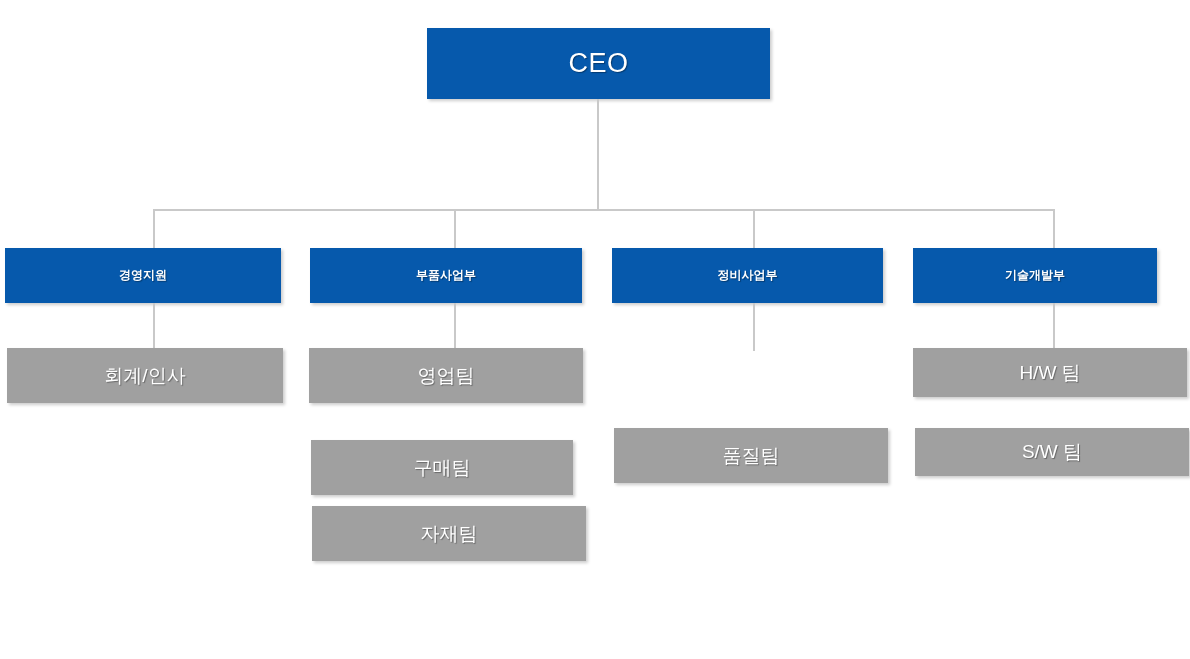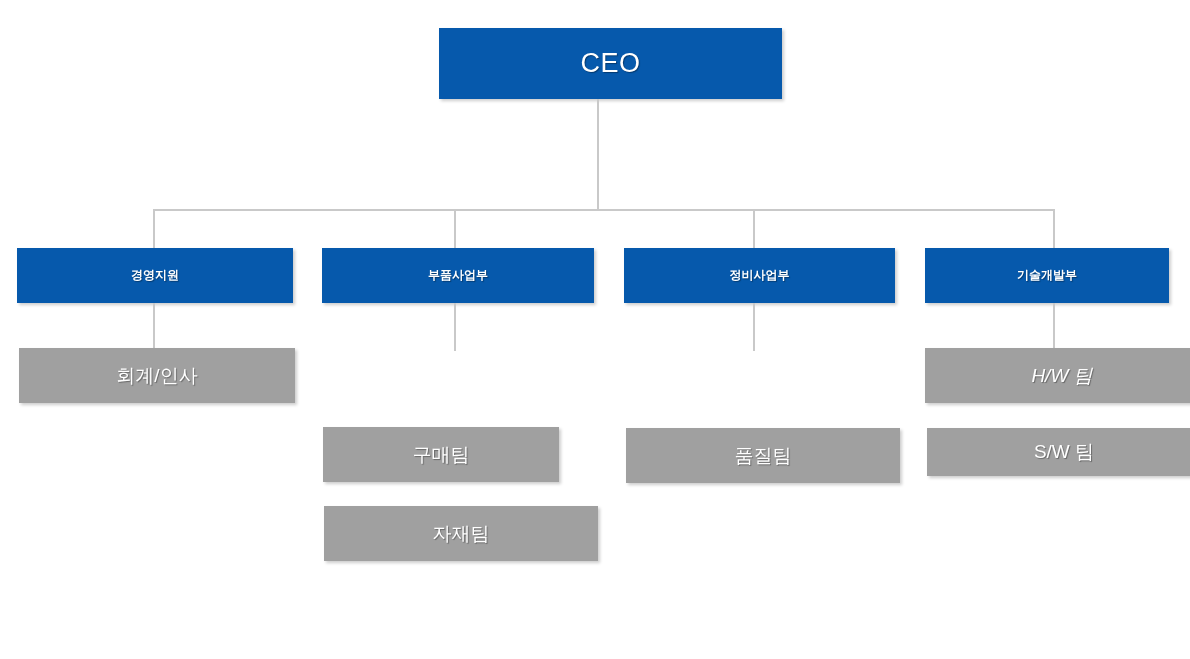--- a/index.html
+++ b/index.html
@@ -22,21 +22,20 @@
     position:absolute;
     display:flex;
     align-items:center;
     justify-content:center;
     box-sizing:border-box;
     color:#FFFFFF;
     text-align:center;
     white-space:nowrap;
     text-shadow:1px 1px 1px rgba(0,0,0,.35);
     box-shadow:2px 2px 3px rgba(0,0,0,.20);
-    margin-left:12px;
   }
   .node.root{
     background:#0659AC;
     font-size:27px;
     font-weight:400;
     letter-spacing:.5px;
   }
   .node.dept{
     background:#0659AC;
     font-size:12px;
@@ -81,31 +80,34 @@
 
   <div class="line v" style="left:153px;top:303px;height:48px;"></div>
   <div class="line v" style="left:454px;top:303px;height:48px;"></div>
   <div class="line v" style="left:753px;top:303px;height:48px;"></div>
   <div class="line v" style="left:1053px;top:303px;height:48px;"></div>
 
   <div class="node team" style="left:7px;top:348px;width:276px;height:55px;">
     <span>회계/인사</span>
   </div>
 
-  <div class="node team" style="left:311px;top:427px;width:236px;height:55px;font-family:Liberation Serif, serif;">
+  <div class="node team" style="left:309px;top:348px;width:274px;height:55px;">
+    <span>영업팀</span>
+  </div>
+  <div class="node team" style="left:311px;top:440px;width:262px;height:55px;font-family:Liberation Serif, serif;">
     <span>구매팀</span>
   </div>
   <div class="node team" style="left:312px;top:506px;width:274px;height:55px;">
     <span>자재팀</span>
   </div>
 
   <div class="node team" style="left:614px;top:428px;width:274px;height:55px;">
     <span>품질팀</span>
   </div>
 
-  <div class="node team" style="left:913px;top:348px;width:274px;height:55px;font-style:italic;">
+  <div class="node team" style="left:913px;top:348px;width:274px;height:49px;">
     <span>H/W 팀</span>
   </div>
   <div class="node team" style="left:915px;top:428px;width:274px;height:48px;">
     <span>S/W 팀</span>
   </div>
 
 </div>
 
 </body></html>

